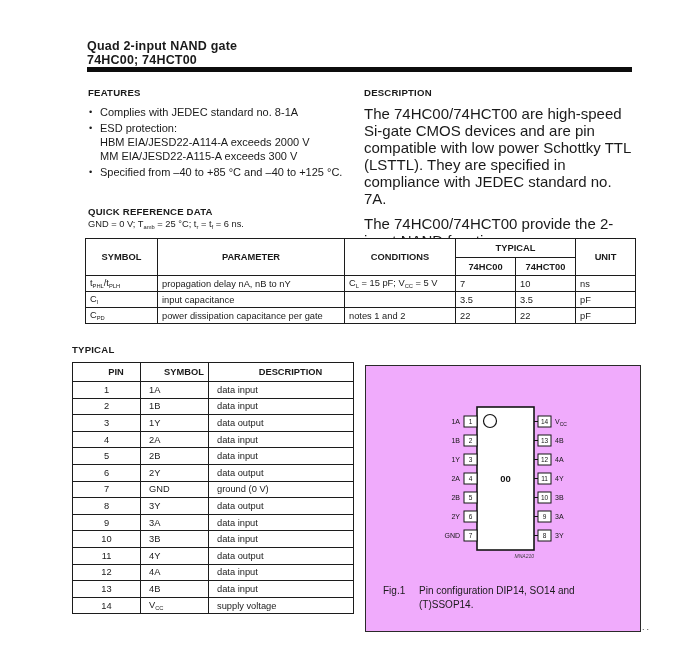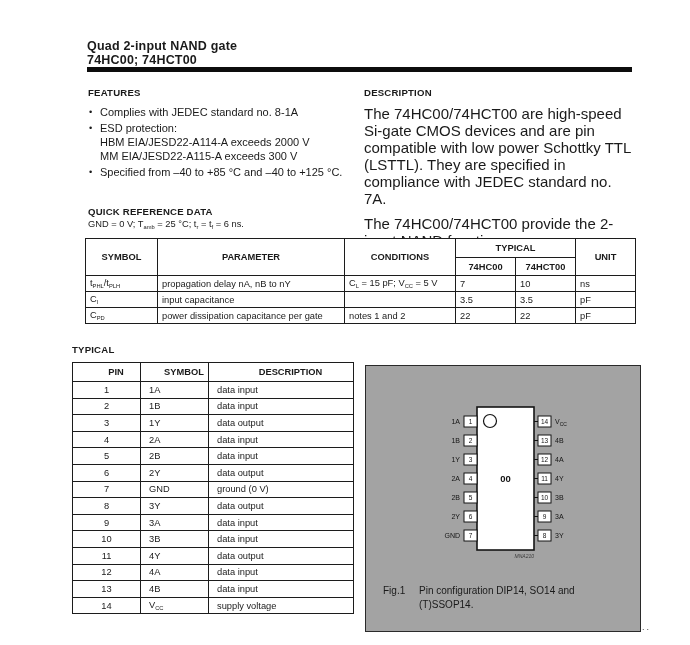--- a/index.html
+++ b/index.html
@@ -52,21 +52,21 @@
   .quick-table tbody td { height: 16px; }
 
   .pinning-head { position: absolute; left: 72px; top: 344px; }
   .pin-table { position: absolute; left: 72px; top: 362px; width: 281px; }
   .pin-table thead th { height: 19px; padding-left: 19px; }
   .pin-table tbody td { height: 16.6px; }
   .pin-table td.c-pin { text-align: center; }
   .pin-table td.c-sym, .pin-table td.c-desc { padding-left: 8px; }
 
   
-  .figbox { position: absolute; left: 365px; top: 365px; width: 276px; height: 267px; border: 1.3px solid #2a2a2a; background: #a3a3a3; }
+  .figbox { position: absolute; left: 365px; top: 365px; width: 276px; height: 267px; border: 1.3px solid #2a2a2a; background: #f0abfc; }
   .fig-svg { position: absolute; left: 0; top: 0; }
   .fig-caption { position: absolute; left: 17px; top: 218px; display: flex; font-size: 10px; line-height: 13.5px; }
   .fig-caption .fig-label { width: 36px; flex: none; }
   .fig-caption .fig-text { width: 178px; }
 
   .footer-mark { position: absolute; left: 642px; top: 622px; font-size: 9px; color: #444; letter-spacing: 2px; }
 </style>
 </head>
 <body>
 

